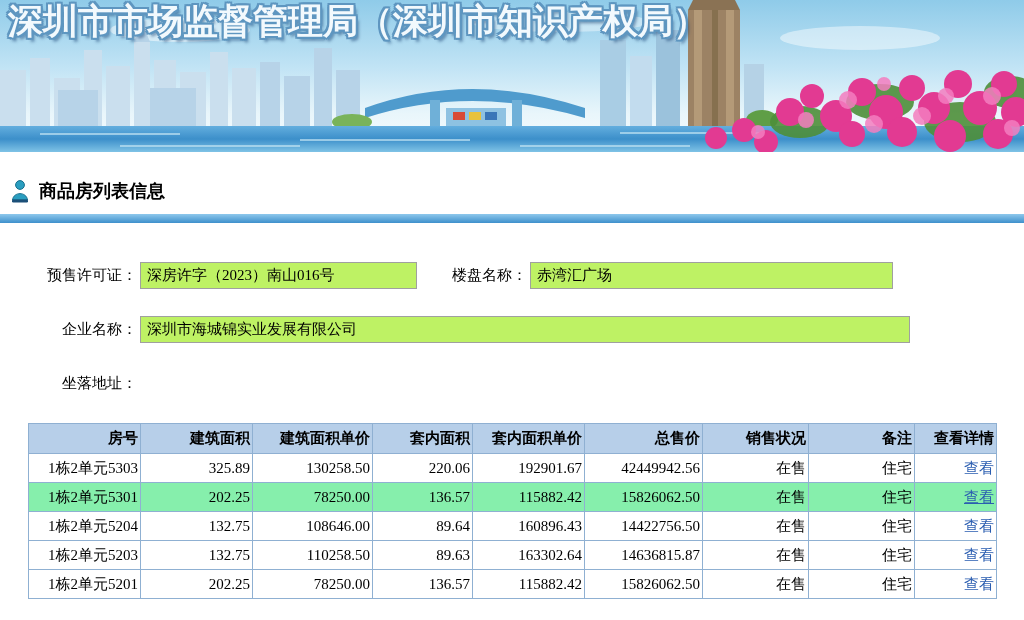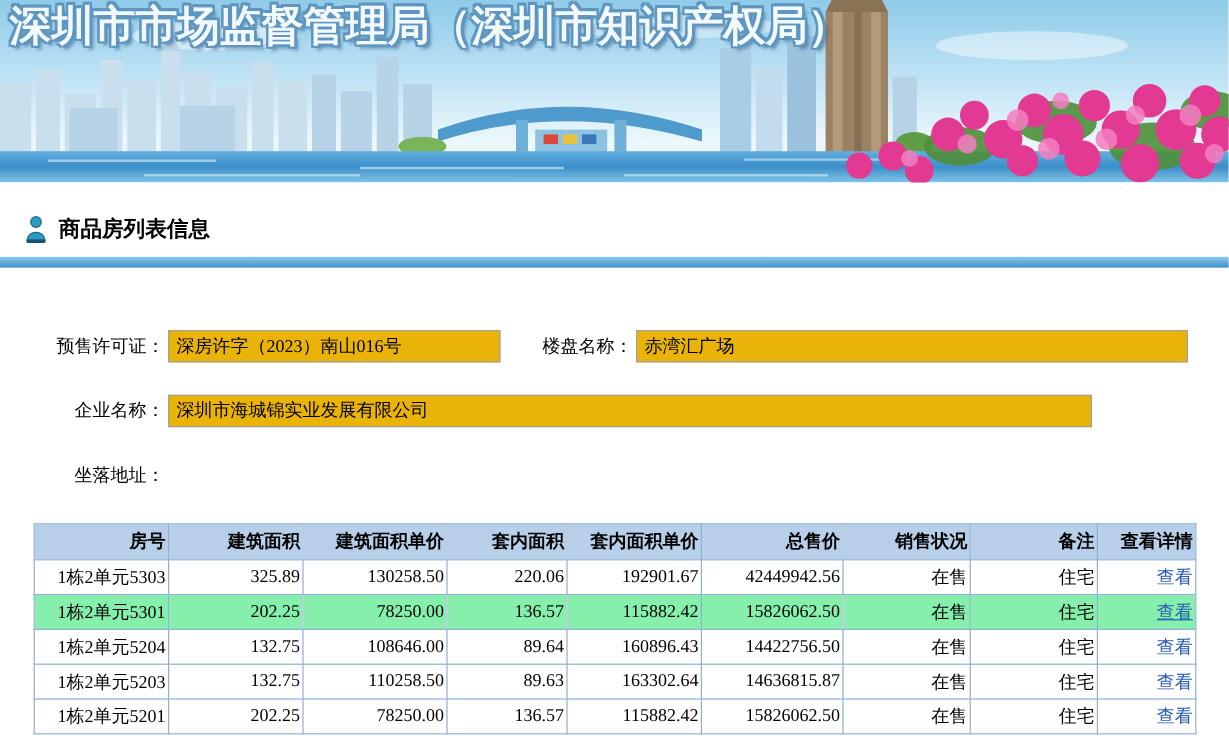--- a/index.html
+++ b/index.html
@@ -17,37 +17,37 @@
     text-shadow:
       -2px -2px 0 #5e96c0, 2px -2px 0 #5e96c0,
       -2px  2px 0 #5e96c0, 2px  2px 0 #5e96c0,
        0 -2px 0 #5e96c0, 0 2px 0 #5e96c0,
       -2px 0 0 #5e96c0, 2px 0 0 #5e96c0,
        3px 4px 3px rgba(20,60,110,0.5);
     white-space:nowrap;
   }
 
   
-  .section-header { display:flex; align-items:center; height:46px; padding-left:20px; gap:9px; background:#fff; }
+  .section-header { display:flex; align-items:center; height:46px; padding-left:10px; gap:9px; background:#fff; }
   .section-title { font-size:18px; font-weight:bold; color:#000; }
   .section-bar { width:1024px; height:9px; background:linear-gradient(to bottom,#8ec8ec,#3e90cc); }
 
   
-  .form { margin-top:51px; }
+  .form { margin-top:38px; }
   .form-row { display:flex; align-items:center; height:28px; margin-bottom:26px; }
   .form-label { font-size:15px; color:#000; text-align:right; white-space:nowrap; }
   .lbl-1 { width:137px; }
   .lbl-2 { width:110px; }
   .form-input {
-    height:27px; background:#eab308; border:1px solid #a0a0a0;
+    height:27px; background:#bef264; border:1px solid #a0a0a0;
     font-family:"Liberation Serif","DejaVu Serif",serif;
     font-size:15px; color:#000; padding:0 6px;
   }
   .in-presale { width:277px; margin-left:3px; }
-  .in-building { width:460px; margin-left:3px; }
+  .in-building { width:363px; margin-left:3px; }
   .in-wide { width:770px; margin-left:3px; }
 
   
   .table-wrap { margin:22px 0 0 28px; }
   table.sale-table { width:968px; border-collapse:collapse; table-layout:fixed; font-size:15px; }
   .sale-table th, .sale-table td {
     border:1px solid #8fb0d2; text-align:right; padding:0 2px;
     overflow:hidden; white-space:nowrap;
   }
   .sale-table thead th { height:30px; background:#b7cfe9; font-weight:bold; color:#000; }

